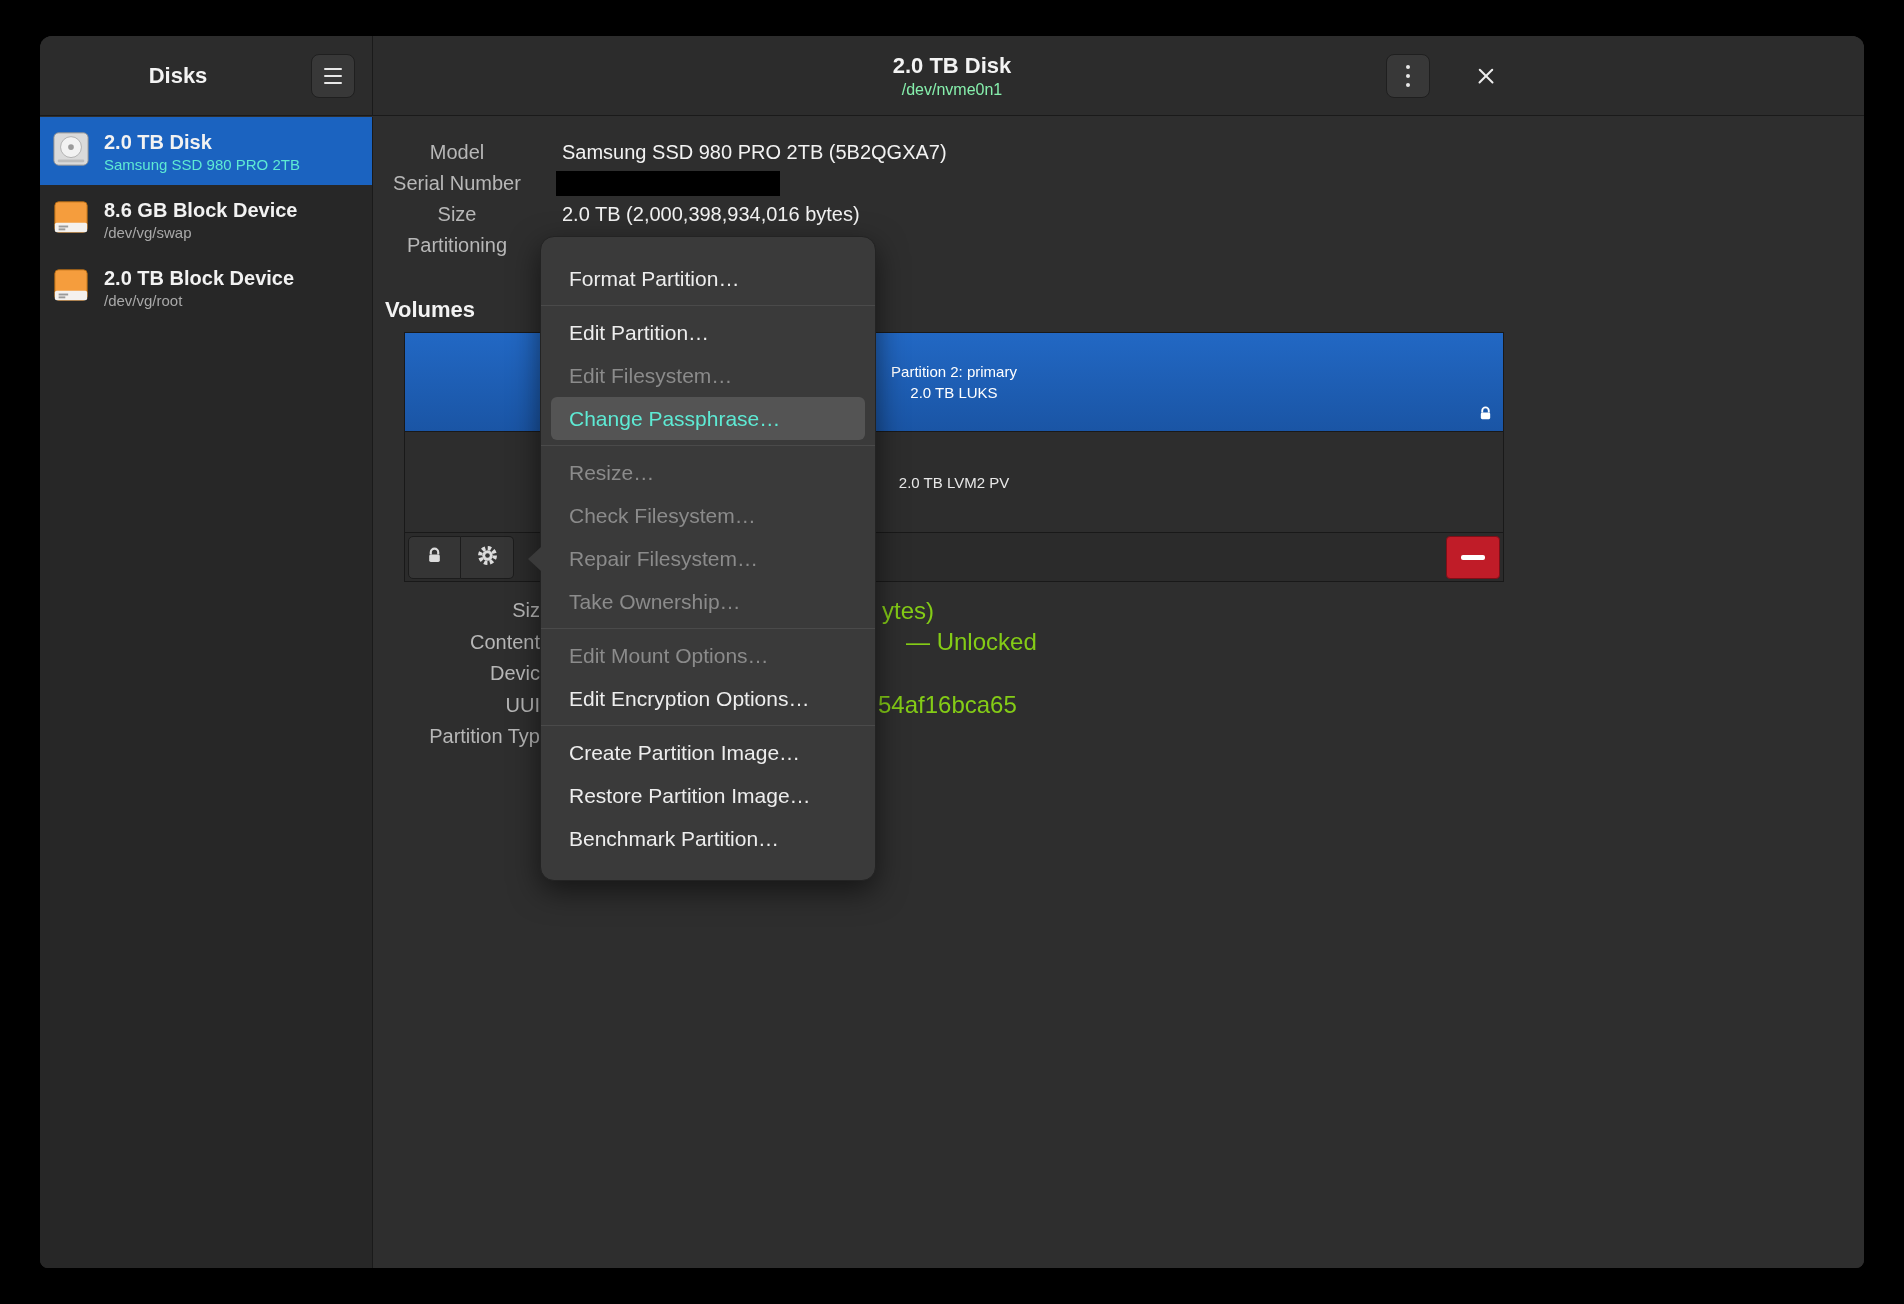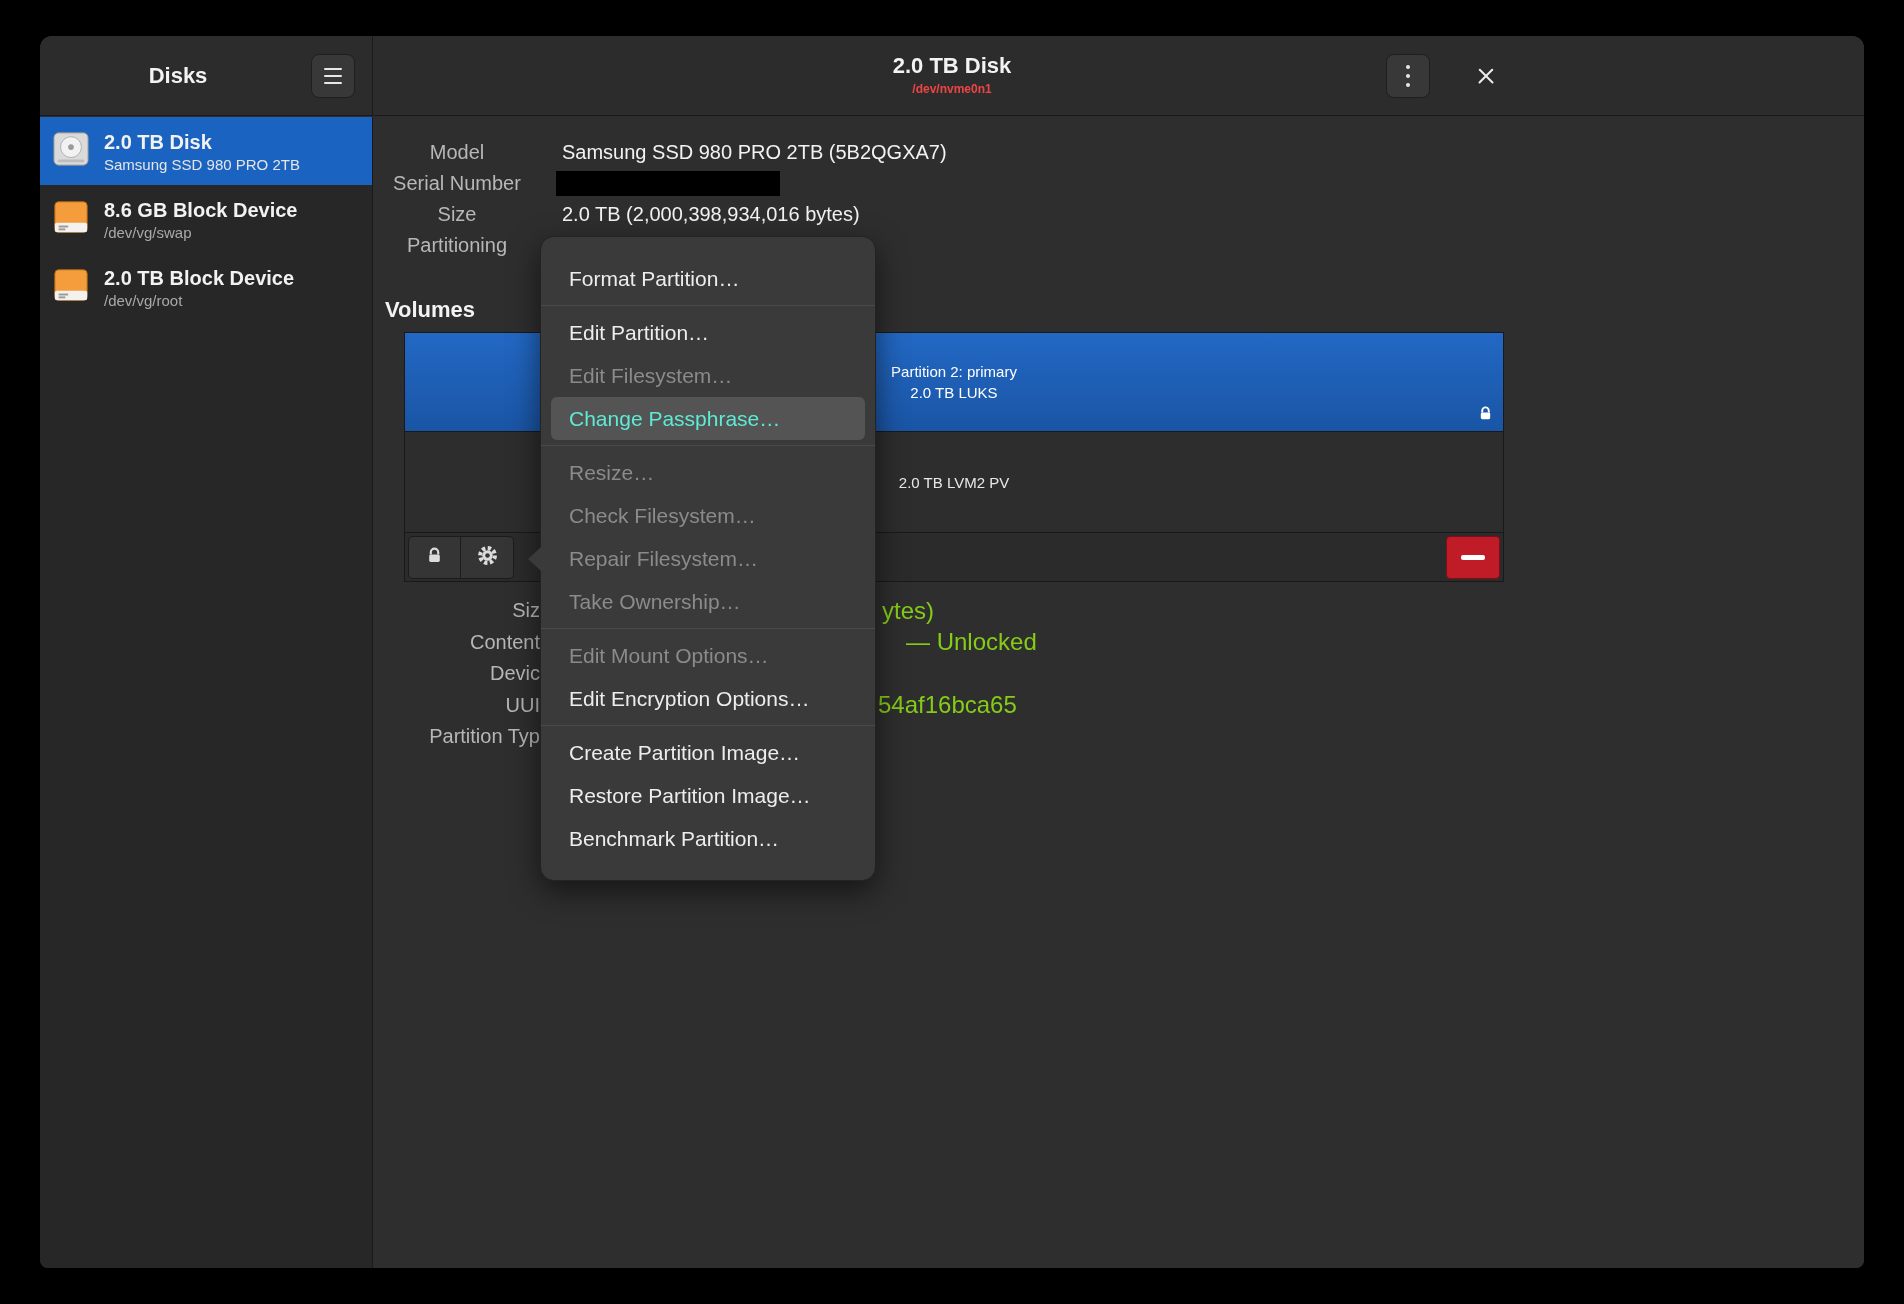--- a/index.html
+++ b/index.html
@@ -15,37 +15,37 @@
   .titlebar-left { position:absolute; left:0; top:0; width:333px; height:80px;
                    border-right:1px solid #1a1a1a; display:flex; align-items:center; justify-content:center; }
   .app-title { font-size:22px; font-weight:bold; color:#f3f3f3; margin-right:56px; }
   .icon-btn { width:44px; height:44px; border-radius:8px; background:#383838; border:1px solid #1f1f1f;
               display:flex; align-items:center; justify-content:center; flex-direction:column; cursor:pointer; }
   .hamburger-btn { position:absolute; left:271px; top:18px; }
   .hamburger-bar { width:18px; height:2px; background:#e8e8e8; border-radius:1px; margin:2.5px 0; }
   .header-center { position:absolute; left:0; right:0; top:0; height:80px; display:flex;
                    flex-direction:column; align-items:center; justify-content:center; pointer-events:none; }
   .win-title { font-size:22px; font-weight:bold; color:#f3f3f3; line-height:26px; }
-  .win-subtitle { font-size:12px; color:#ef4444; line-height:21px;font-weight:bold; }
+  .win-subtitle { font-size:16px; color:#86efac; line-height:21px; }
   .dots-btn { position:absolute; left:1346px; top:18px; }
   .dot { width:4px; height:4px; border-radius:50%; background:#e8e8e8; margin:2.5px 0; }
   .close-btn { position:absolute; left:1424px; top:18px; width:44px; height:44px; display:flex;
                align-items:center; justify-content:center; cursor:pointer; }
   .x-wrap { position:relative; width:22px; height:22px; }
   .x-bar { position:absolute; left:1px; top:10px; width:20px; height:2.4px; background:#ededed; border-radius:1px; }
   .x1 { transform:rotate(45deg); } .x2 { transform:rotate(-45deg); }
 
   
   .sidebar { position:absolute; left:0; top:81px; bottom:0; width:333px; background:#272727;
              border-right:1px solid #1a1a1a; }
   .side-item { height:68px; display:flex; align-items:center; padding:0 12px; gap:14px; cursor:pointer; }
   .side-item.selected { background:#1b63c0; }
   .side-label { font-size:20px; font-weight:bold; color:#f2f2f2; line-height:26px; }
   .side-sub { font-size:15px; color:#a9a9a9; line-height:19px; }
-  .selected .side-sub { color:#e5e5e5; }
+  .selected .side-sub { color:#5eead4; }
 
   
   .content { position:absolute; left:334px; top:81px; right:0; bottom:0; background:#2e2e2e; }
 
   .details-top { position:absolute; left:0; top:20px; }
   .d-row { display:flex; align-items:center; height:31px; }
   .d-label { width:166px; text-align:center; font-size:20px; color:#b7b7b7; flex:none; }
   .d-value { margin-left:22px; font-size:20px; color:#f2f2f2; white-space:nowrap; }
   .redaction { margin-left:16px; width:224px; height:25px; background:#000; }
 

